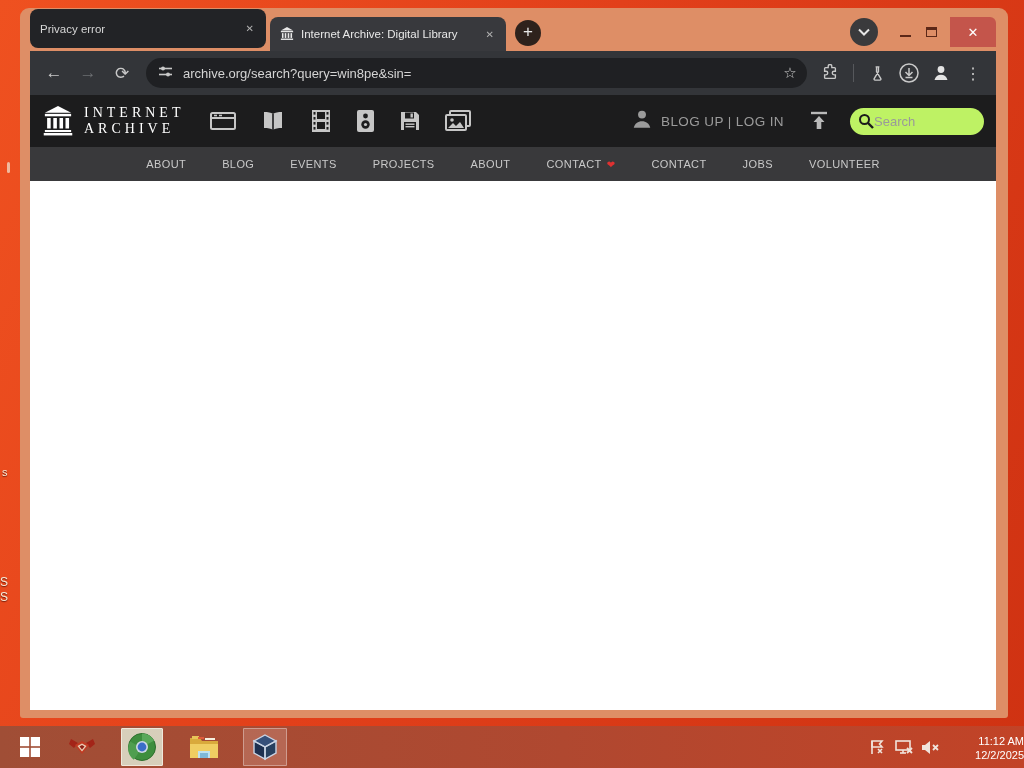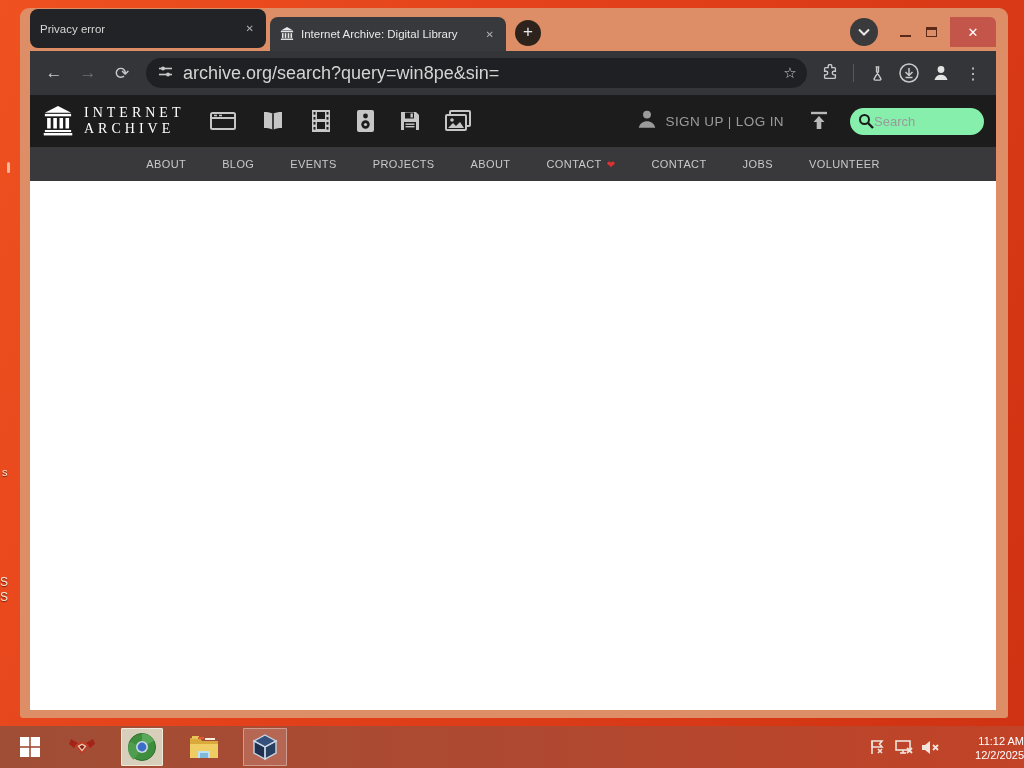--- a/index.html
+++ b/index.html
@@ -52,37 +52,37 @@
     height:44px; background:#333539; display:flex; align-items:center;
     padding:0 10px; gap:6px; border-radius:0;
   }
   .nav-glyph { width:28px; height:28px; display:flex; align-items:center; justify-content:center;
     font-size:17px; color:#c9c9c9; border-radius:50%; }
   .nav-glyph.dim { color:#6d6f72; }
   .omnibox {
     flex:1; height:30px; background:#1f2023; border-radius:15px;
     display:flex; align-items:center; padding:0 4px 0 12px; margin:0 4px;
   }
-  .omni-url { flex:1; color:#d4d4d4; font-size:18px; margin-left:10px; white-space:nowrap; overflow:hidden; }
+  .omni-url { flex:1; color:#d4d4d4; font-size:13px; margin-left:10px; white-space:nowrap; overflow:hidden; }
   .omni-star { width:26px; text-align:center; color:#c9c9c9; font-size:15px; }
   .tb-sep { width:1px; height:18px; background:#56585c; margin:0 4px; }
   .tb-icon { width:26px; height:26px; display:flex; align-items:center; justify-content:center; color:#c9c9c9; }
   .menu-dots { font-size:16px; color:#c9c9c9; letter-spacing:0; }
 
   
   .ia-header { height:52px; background:#1c1c1d; display:flex; align-items:center; padding:0 12px; }
   .ia-logo { display:flex; align-items:center; gap:10px; }
   .ia-wordmark { font-family:"Liberation Serif",serif; color:#fff; font-size:14px; font-weight:normal;
     letter-spacing:4px; line-height:1.15; }
   .media-icons { display:flex; gap:24px; margin-left:26px; align-items:center; }
   .media-icons svg { display:block; }
   .ia-right { margin-left:auto; display:flex; align-items:center; }
   .ia-account { color:#9b9b9b; font-size:13.5px; letter-spacing:.4px; margin-left:8px; }
   .ia-upload { margin:0 20px 0 24px; display:flex; }
-  .ia-search { width:134px; height:27px; background:#86efac; border-radius:14px; display:flex; align-items:center; padding:0 6px 0 8px; }
+  .ia-search { width:134px; height:27px; background:#bef264; border-radius:14px; display:flex; align-items:center; padding:0 6px 0 8px; }
   .ia-search input { border:none; outline:none; width:92px; font-size:13px; color:#333; background:transparent; font-family:"Liberation Sans",sans-serif; }
   .ia-search input::placeholder { color:#9a9a9a; }
 
   
   .ia-nav { height:34px; background:#39393b; display:flex; align-items:center; justify-content:center; gap:36px; }
   .ia-nav .nav-item { color:#c9c9c9; font-size:11px; letter-spacing:.4px; display:flex; align-items:center; gap:5px; }
   .heart { color:#e03131; font-size:10px; }
 
   .content { flex:1; background:#ffffff; }
 
@@ -270,21 +270,21 @@
             </svg>
           </span>
       </div>
       <div class="ia-right">
         <span>
           <svg width="22" height="22" viewBox="0 0 20 20">
               <circle cx="10" cy="6" r="3.6" fill="#9b9b9b"></circle>
               <path d="M2.5 18c.9-4 3.8-6 7.5-6s6.6 2 7.5 6z" fill="#9b9b9b"></path>
             </svg>
         </span>
-        <span class="ia-account">SIGN UP | LOG IN</span>
+        <span class="ia-account">BLOG UP | LOG IN</span>
         <span class="ia-upload">
           <svg width="22" height="20" viewBox="0 0 22 20">
               <line x1="3" y1="2" x2="19" y2="2" stroke="#b9b9b9" stroke-width="2.4"></line>
               <path d="M11 5l5.5 6h-3.2v7h-4.6v-7H5.5z" fill="#b9b9b9"></path>
             </svg>
         </span>
         <div class="ia-search">
           <svg width="16" height="16" viewBox="0 0 16 16">
               <circle cx="6.5" cy="6.5" r="4.5" fill="none" stroke="#1a1a1a" stroke-width="2"></circle>
               <line x1="10" y1="10" x2="15" y2="15" stroke="#1a1a1a" stroke-width="2.4"></line>

